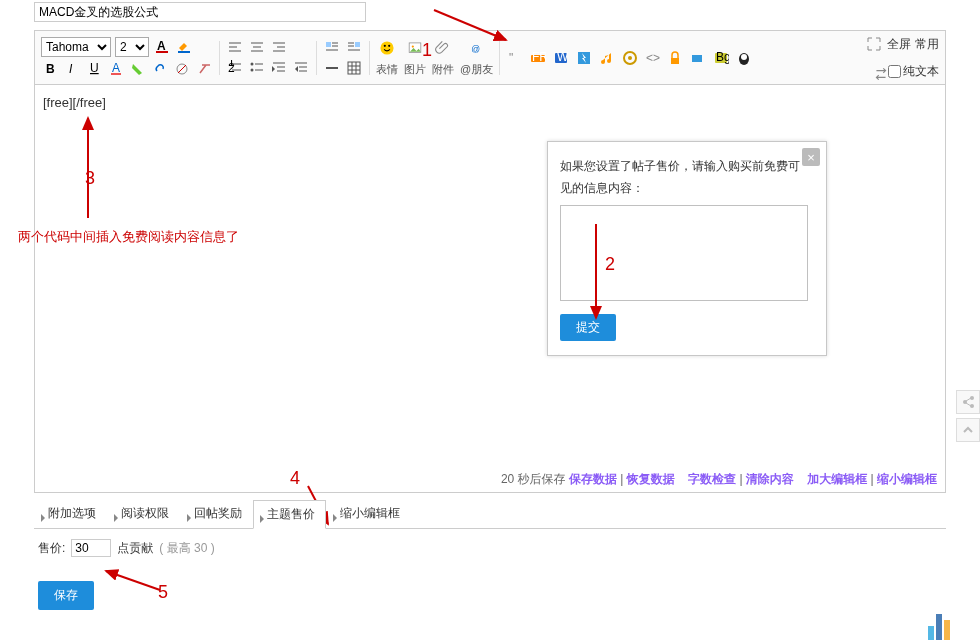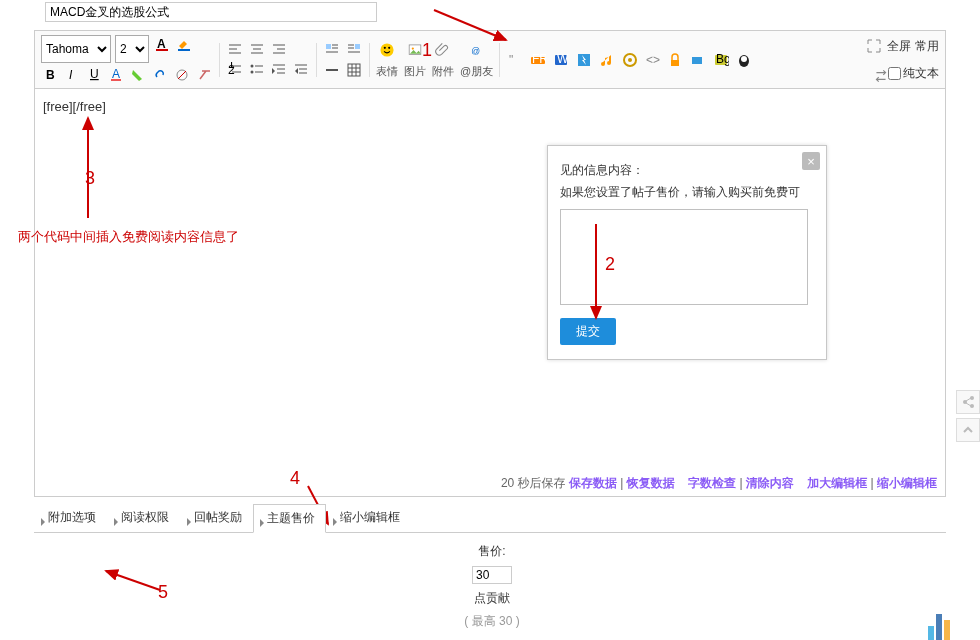--- a/index.html
+++ b/index.html
@@ -1,24 +1,24 @@
 <!DOCTYPE html>
 <html><head>
 <meta charset="utf-8">
 <style>
 * { margin: 0; padding: 0; box-sizing: border-box; font-family: Tahoma, Arial, sans-serif; font-size: 12px; }
 body { background: #fff; color: #333; position: relative; width: 980px; height: 640px; overflow: hidden; }
-.title-row { display: flex; align-items: flex-end; padding: 2px 34px 2px 45px; gap: 6px; }
+.title-row { display: flex; align-items: flex-end; padding: 2px 34px 2px 34px; gap: 6px; }
 .title-input { width: 332px; height: 20px; border: 1px solid #ccc; padding: 2px 4px; }
 .char-hint { font-size: 12px; color: #333; }
 .char-hint b { font-weight: bold; }
 .char-hint .red { color: #c00; }
 .toolbar-wrap { border: 1px solid #ccc; margin: 6px 34px 0 34px; background: #fafafa; padding: 4px 6px; }
 .tb-row { display: flex; align-items: center; gap: 6px; }
-.font-sel { height: 28px; font-size: 12px; border: 1px solid #aaa; background: #fff; }
+.font-sel { height: 20px; font-size: 12px; border: 1px solid #aaa; background: #fff; }
 .font-sel.family { width: 70px; }
 .font-sel.size { width: 34px; }
 .tico { width: 18px; height: 18px; display: inline-block; cursor: pointer; border: 1px solid transparent; }
 .tico svg { width: 16px; height: 16px; display: block; margin: 0 auto; }
 .sep { width: 1px; height: 34px; background: #ddd; }
 .t-group { display: flex; flex-direction: column; gap: 3px; }
 .t-group .sub { display: flex; gap: 4px; }
 .lab-under { display: flex; flex-direction: column; align-items: center; gap: 1px; }
 .lab-under span { font-size: 11px; color: #555; }
 .ricons { display: flex; gap: 5px; align-items: center; }
@@ -32,24 +32,24 @@
 .dialog p { font-size: 12px; line-height: 1.8; }
 .dialog textarea { width: 248px; height: 96px; border: 1px solid #c0c0c0; margin: 6px 0 10px 0; resize: none; }
 .dialog .submit { background: #1e8ddb; color: #ffffff; border: none; padding: 5px 16px; cursor: pointer; border-radius: 2px; }
 .editor-footer { position: absolute; right: 8px; bottom: 4px; font-size: 12px; color: #666; }
 .editor-footer a { color: #8b5cf6; text-decoration: none; margin: 0 0; font-weight: bold; }
 .tabs { margin: 6px 34px 0 34px; display: flex; align-items: center; }
 .tab { padding: 5px 10px 5px 6px; border: 1px solid transparent; cursor: pointer; display: flex; align-items: flex-end; gap: 3px; font-size: 12px; }
 .tab.active { border: 1px solid #ccc; border-bottom-color: #fff; background: #fff; position: relative; top: 1px; }
 .tab .tri { width: 0; height: 0; border-top: 4px solid transparent; border-bottom: 4px solid transparent; border-left: 4px solid #888; }
 .tab-body { margin: 0 34px; border-top: 1px solid #ccc; padding: 10px 0 8px 4px; }
-.price-row { display: flex; align-items: center; gap: 6px; font-size: 12px; flex-direction: column; }
+.price-row { display: flex; align-items: center; gap: 6px; font-size: 12px; }
 .price-input { width: 40px; height: 18px; border: 1px solid #ccc; text-align: left; padding: 0 3px; }
 .price-row .lbl2 { color: #999; }
-.save-btn { margin: 10px 0 0 38px; background: #1e8ddb; color: #fff; border: none; padding: 6px 16px; cursor: pointer; border-radius: 2px; }
+.save-btn { margin: 16px 0 0 38px; background: #1e8ddb; color: #fff; border: none; padding: 6px 16px; cursor: pointer; border-radius: 2px; }
 
 .anno { position: absolute; pointer-events: none; }
 .anno .num { color: #c00; font-size: 18px; font-family: Arial; }
 .anno-text { color: #c00; font-size: 13px; }
 .arrow-svg { position: absolute; pointer-events: none; }
 
 .side-float { position: absolute; right: 0; top: 390px; width: 24px; }
 .side-float div { width: 24px; height: 24px; border: 1px solid #ddd; margin-bottom: 4px; display: flex; align-items: center; justify-content: center; background: #f8f8f8; }
 
 .watermark { position: absolute; right: 30px; bottom: 0px; display: flex; align-items: flex-end; gap: 4px; opacity: 0.8; }
@@ -370,22 +370,22 @@
     </div>
   </div>
 </div>
 
 
 <div class="editor">
   <div class="editor-content">[free][/free]</div>
 
   <div class="dialog">
     <div class="close">×</div>
+    <p>如果您设置了帖子售价，请输入购买前免费可</p>
     <p>见的信息内容：</p>
-    <p>如果您设置了帖子售价，请输入购买前免费可</p>
     <textarea style=""></textarea>
     <button class="submit">提交</button>
   </div>
 
   <div class="editor-footer">
     <span>20 秒后保存</span>
     <a>保存数据</a> |
     <a>恢复数据</a>
     &nbsp;&nbsp;
     <a>字数检查</a> |

